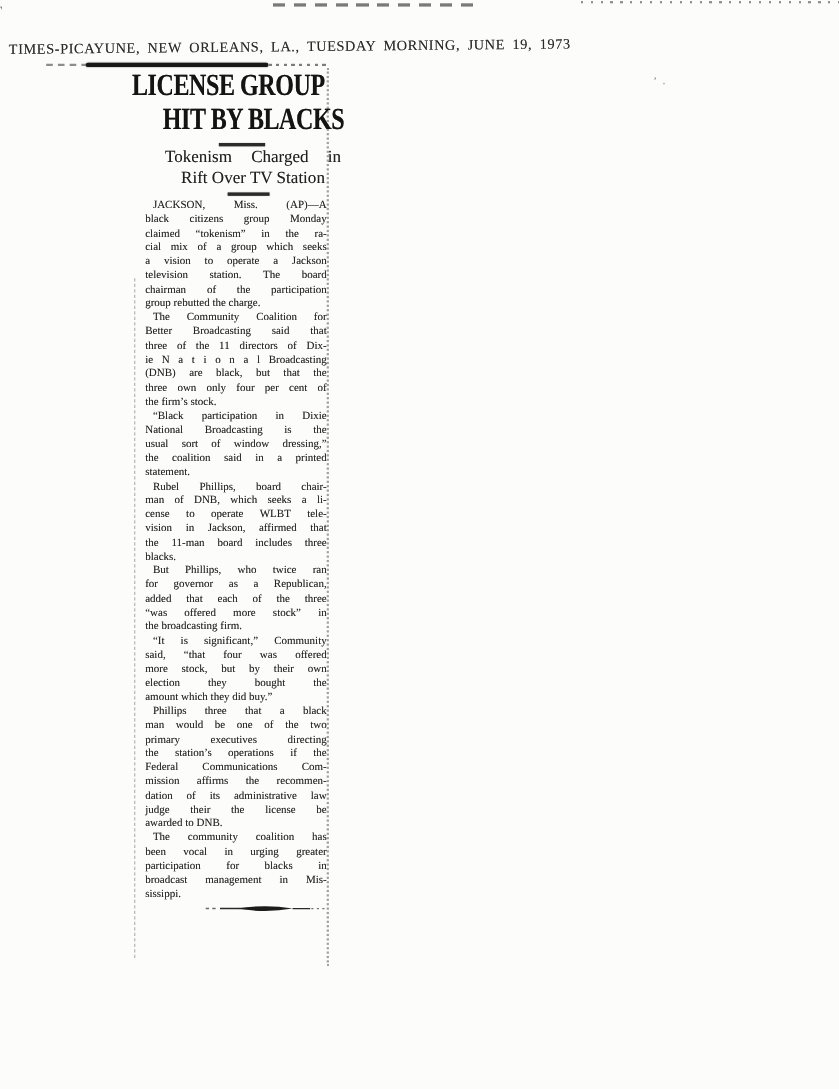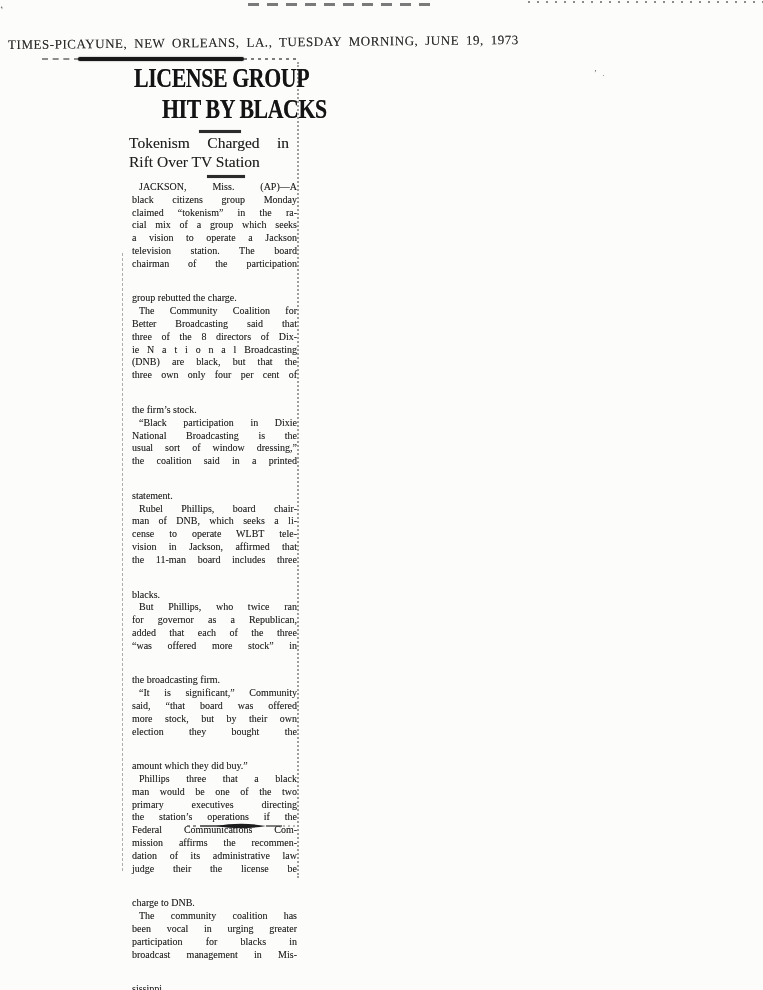--- a/index.html
+++ b/index.html
@@ -61,53 +61,53 @@
   .clip-border-right {
     position: absolute; left: 297px; top: 62px; height: 816px; width: 0;
     border-left: 2px dotted #8f8f8f; opacity: .85;
   }
   .clip-border-left {
     position: absolute; left: 122px; top: 253px; height: 618px; width: 0;
     border-left: 1px dashed #9b9b9b; opacity: .8;
   }
 
   
-  .headline { position: absolute; left: 134px; top: 62px; width: 170px; }
+  .headline { position: absolute; left: 120px; top: 62px; width: 170px; }
   .headline .hl {
     font-weight: 700; font-size: 28px; line-height: 31px; color: #141414;
     white-space: nowrap; letter-spacing: -0.5px;
     transform: scaleX(0.78); transform-origin: left center;
     text-shadow: 0 0 0.6px rgba(0,0,0,.55);
   }
   .headline .hl2 { margin-left: 28px; }
 
   
   .rule-short {
     position: absolute; height: 2.5px; background: #2b2b2b;
     box-shadow: 0 0 1px rgba(0,0,0,.5);
   }
   .rule-1 { left: 199px; top: 130px; width: 42px; }
   .rule-2 { left: 207px; top: 175px; width: 38px; }
   .subhead {
-    position: absolute; left: 129px; top: 134px; width: 160px;
+    position: absolute; left: 150px; top: 134px; width: 160px;
     font-size: 15.5px; line-height: 18.5px; color: #202020;
     text-shadow: 0 0 0.5px rgba(0,0,0,.35);
   }
   .subhead .sh1 { text-align: justify; text-align-last: justify; }
-  .subhead .sh2 { }
+  .subhead .sh2 { text-align: center; }
 
   
   .article-body {
     position: absolute; left: 132px; top: 181px; width: 165px;
     font-size: 10px; line-height: 12.78px; color: #242424;
     text-shadow: 0 0 0.4px rgba(0,0,0,.35);
   }
   .bline { text-align: justify; text-align-last: justify; white-space: normal; }
   .bline.first { text-indent: 7px; }
-  .bline.plast { text-align-last: left; margin-top: 22px; }
+  .bline.plast { text-align-last: left; }
 
   
   .end-mark { position: absolute; left: 186px; top: 821px; width: 110px; height: 10px; }
 </style>
 </head>
 <body>
 
 <div class="page">
 
   <div class="top-dashes"></div>
@@ -141,21 +141,21 @@
       <div class="bline first">JACKSON, Miss. (AP)—A</div>
       <div class="bline">black citizens group Monday</div>
       <div class="bline">claimed “tokenism” in the ra-</div>
       <div class="bline">cial mix of a group which seeks</div>
       <div class="bline">a vision to operate a Jackson</div>
       <div class="bline">television station. The board</div>
       <div class="bline">chairman of the participation</div>
       <div class="bline plast">group rebutted the charge.</div>
       <div class="bline first">The Community Coalition for</div>
       <div class="bline">Better Broadcasting said that</div>
-      <div class="bline">three of the 8 directors of Dix-</div>
+      <div class="bline">three of the 11 directors of Dix-</div>
       <div class="bline">ie N a t i o n a l Broadcasting</div>
       <div class="bline">(DNB) are black, but that the</div>
       <div class="bline">three own only four per cent of</div>
       <div class="bline plast">the firm’s stock.</div>
       <div class="bline first">“Black participation in Dixie</div>
       <div class="bline">National Broadcasting is the</div>
       <div class="bline">usual sort of window dressing,”</div>
       <div class="bline">the coalition said in a printed</div>
       <div class="bline plast">statement.</div>
       <div class="bline first">Rubel Phillips, board chair-</div>
@@ -163,33 +163,33 @@
       <div class="bline">cense to operate WLBT tele-</div>
       <div class="bline">vision in Jackson, affirmed that</div>
       <div class="bline">the 11-man board includes three</div>
       <div class="bline plast">blacks.</div>
       <div class="bline first">But Phillips, who twice ran</div>
       <div class="bline">for governor as a Republican,</div>
       <div class="bline">added that each of the three</div>
       <div class="bline">“was offered more stock” in</div>
       <div class="bline plast">the broadcasting firm.</div>
       <div class="bline first">“It is significant,” Community</div>
-      <div class="bline">said, “that board was offered</div>
+      <div class="bline">said, “that four was offered</div>
       <div class="bline">more stock, but by their own</div>
       <div class="bline">election they bought the</div>
       <div class="bline plast">amount which they did buy.”</div>
       <div class="bline first">Phillips three that a black</div>
       <div class="bline">man would be one of the two</div>
       <div class="bline">primary executives directing</div>
       <div class="bline">the station’s operations if the</div>
       <div class="bline">Federal Communications Com-</div>
       <div class="bline">mission affirms the recommen-</div>
       <div class="bline">dation of its administrative law</div>
       <div class="bline">judge their the license be</div>
-      <div class="bline plast">charge to DNB.</div>
+      <div class="bline plast">awarded to DNB.</div>
       <div class="bline first">The community coalition has</div>
       <div class="bline">been vocal in urging greater</div>
       <div class="bline">participation for blacks in</div>
       <div class="bline">broadcast management in Mis-</div>
       <div class="bline plast">sissippi.</div>
     </div>
 
   <svg class="end-mark" viewBox="0 0 110 10" xmlns="http://www.w3.org/2000/svg">
     <path d="M1 5 h12" stroke="#6a6a6a" stroke-width="1.4" stroke-dasharray="3 3" fill="none"></path>
     <path d="M14 5 h28" stroke="#2a2a2a" stroke-width="1.4" fill="none"></path>

